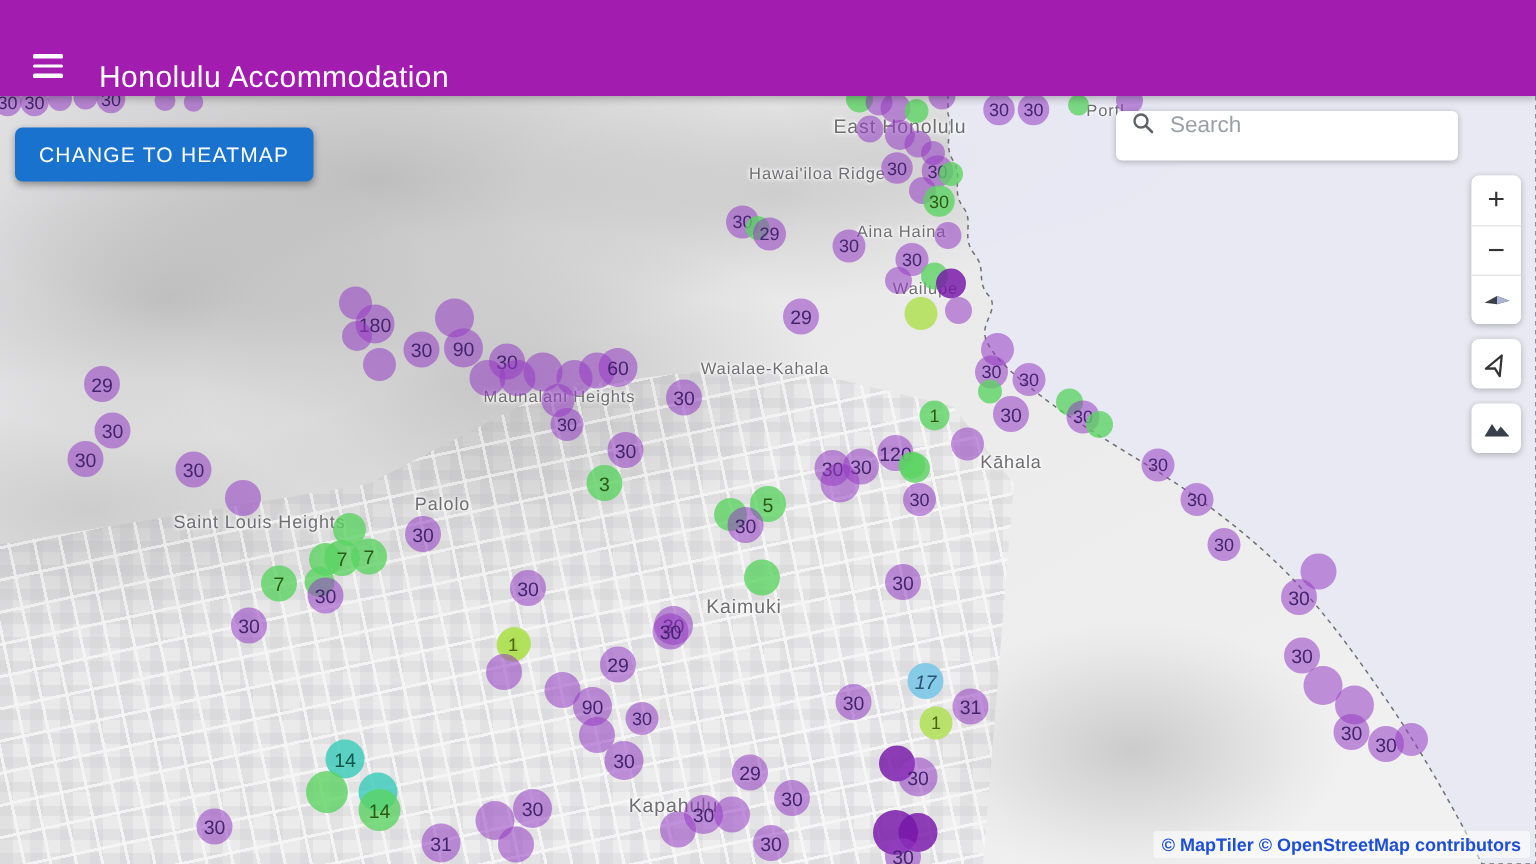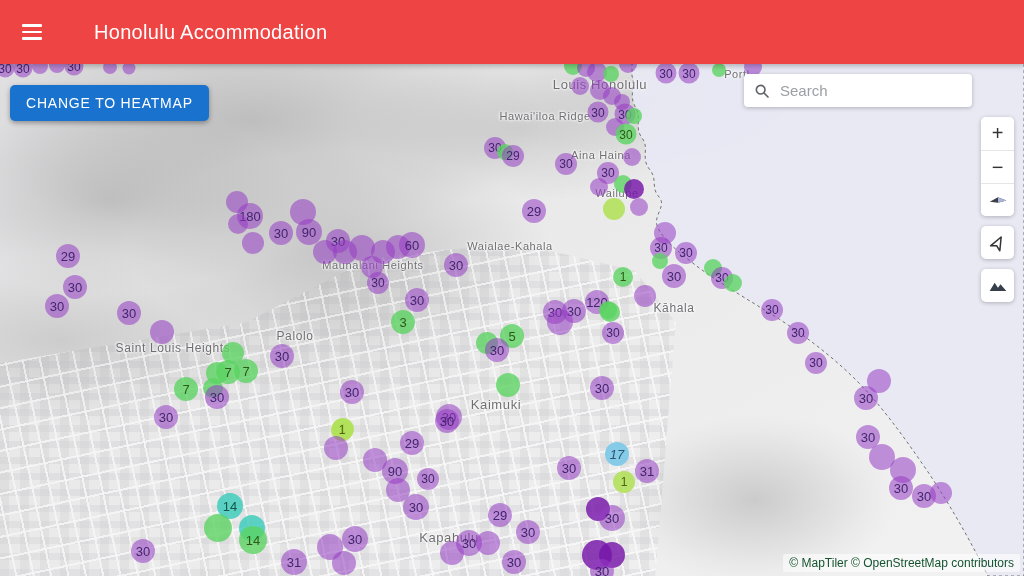--- a/index.html
+++ b/index.html
@@ -38,75 +38,75 @@
     display:flex;align-items:center;justify-content:center;
     font-size:13px;font-weight:500;cursor:pointer;}
   .marker.purple{background:rgba(150,60,195,.55);color:#43246e;}
   .marker.purple-dark{background:rgba(118,22,168,.82);color:#2d1050;}
   .marker.green{background:rgba(90,212,96,.78);color:#2c5a16;}
   .marker.lime{background:rgba(176,224,88,.88);color:#4a6314;}
   .marker.teal{background:rgba(66,205,188,.85);color:#14564b;}
   .marker.cyan{background:rgba(128,201,232,.95);color:#2a5570;font-style:italic;}
 
   
-  .appbar{position:absolute;left:0;top:0;right:0;height:64px;background:#ef4444;
-    display:flex;align-items:center;box-shadow:0 2px 5px rgba(0,0,0,.25);z-index:30;gap:28px;}
+  .appbar{position:absolute;left:0;top:0;right:0;height:64px;background:#a21caf;
+    display:flex;align-items:flex-end;box-shadow:0 2px 5px rgba(0,0,0,.25);z-index:30;}
   .hamburger{width:40px;height:40px;margin-left:12px;background:none;border:none;cursor:pointer;
     display:flex;flex-direction:column;justify-content:center;gap:4px;align-items:center;}
   .hamburger span{display:block;width:20px;height:2.5px;background:#fff;border-radius:1px;}
   .appbar h1{color:#fff;font-size:20px;font-weight:500;margin:0 0 0 14px;letter-spacing:.3px;}
 
   
   .heatmap-btn{position:absolute;left:10px;top:85px;z-index:25;background:#1a72cf;color:#fff;
     border:none;border-radius:5px;padding:10px 16px;font-size:14px;font-weight:500;
     letter-spacing:.8px;cursor:pointer;box-shadow:0 2px 5px rgba(0,0,0,.35);
     font-family:"Liberation Sans",sans-serif;}
 
   
   .search-box{position:absolute;left:744px;top:74px;width:228px;height:33px;z-index:25;
     background:#fff;border-radius:4px;box-shadow:0 1px 4px rgba(0,0,0,.25);
-    display:flex;align-items:center;padding:0 10px;box-sizing:border-box;}
+    display:flex;align-items:flex-start;padding:0 10px;box-sizing:border-box;}
   .search-box svg{flex:0 0 auto;margin-right:8px;}
   .search-box input{border:none;outline:none;flex:1;font-size:15px;color:#333;
     font-family:"Liberation Sans",sans-serif;background:transparent;}
   .search-box input::placeholder{color:#9aa0a6;}
 
   
   .ctrl-group{position:absolute;left:981px;top:117px;width:33px;z-index:25;background:#fff;
     border-radius:5px;box-shadow:0 1px 4px rgba(0,0,0,.25);overflow:hidden;}
   .ctrl-btn{width:33px;height:33px;background:#fff;border:none;cursor:pointer;
     display:flex;align-items:center;justify-content:center;font-size:20px;color:#333;
     font-family:"Liberation Sans",sans-serif;padding:0;}
   .ctrl-group .ctrl-btn + .ctrl-btn{border-top:1px solid #e6e6e6;}
   .ctrl-single{position:absolute;left:981px;width:33px;height:33px;z-index:25;background:#fff;
     border:none;border-radius:5px;box-shadow:0 1px 4px rgba(0,0,0,.25);cursor:pointer;
     display:flex;align-items:center;justify-content:center;padding:0;}
   .geolocate-btn{top:226px;}
   .terrain-btn{top:269px;}
 
   
   .attribution{position:absolute;right:4px;bottom:4px;z-index:20;background:rgba(255,255,255,.55);
-    padding:2px 6px;font-size:12px;color:#14532d;border-radius:2px;}
+    padding:2px 6px;font-size:12px;color:#1d4ed8;border-radius:2px;font-weight:bold;}
 </style>
 </head>
 <body>
 
 <div class="stage">
 
   <div class="map">
     <div class="terrain"></div>
 
     <svg class="coast-svg" width="1024" height="576" viewBox="0 0 1024 576">
       <path d="M632,60 L1024,60 L1024,576 L988,576 C970,540 950,505 928,472 C906,440 885,410 858,382 C830,354 800,332 768,312 C740,295 712,278 694,264 C676,250 664,240 658,228 C652,216 666,208 660,198 C650,188 658,180 650,170 C640,158 650,148 642,138 C634,127 642,118 636,108 C628,96 636,86 632,76 Z" fill="#e8e9f4" stroke="#6a6a6a" stroke-width="1" stroke-dasharray="3 3" opacity="0.95"></path>
     </svg>
 
     <div class="streets"></div>
 
     <div id="labels-layer">
-        <div class="place-label" style="left: 600px; top: 84px; font-size: 13px;">Louis Honolulu</div>
+        <div class="place-label" style="left: 600px; top: 84px; font-size: 13px;">East Honolulu</div>
         <div class="place-label" style="left: 545px; top: 116px; font-size: 11px;">Hawai'iloa Ridge</div>
         <div class="place-label" style="left: 601px; top: 155px; font-size: 11px;">Aina Haina</div>
         <div class="place-label" style="left: 617px; top: 193px; font-size: 11px;">Wailupe</div>
         <div class="place-label" style="left: 510px; top: 246px; font-size: 11px;">Waialae-Kahala</div>
         <div class="place-label" style="left: 373px; top: 265px; font-size: 11px;">Maunalani Heights</div>
         <div class="place-label" style="left: 295px; top: 336px; font-size: 12px;">Palolo</div>
         <div class="place-label" style="left: 173px; top: 348px; font-size: 12px;">Saint Louis Heights</div>
         <div class="place-label" style="left: 674px; top: 308px; font-size: 12px;">Kāhala</div>
         <div class="place-label" style="left: 496px; top: 404px; font-size: 13px;">Kaimuki</div>
         <div class="place-label" style="left: 412px; top: 537px; font-size: 13px; margin-left: 37px;">Kapahulu</div>

